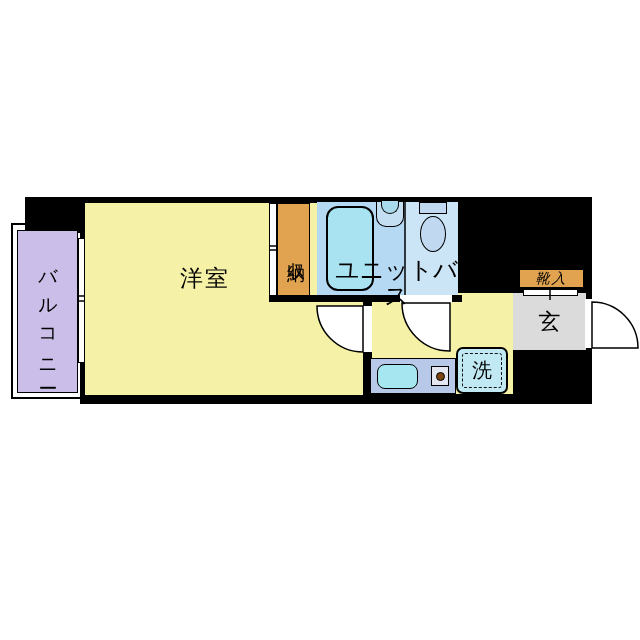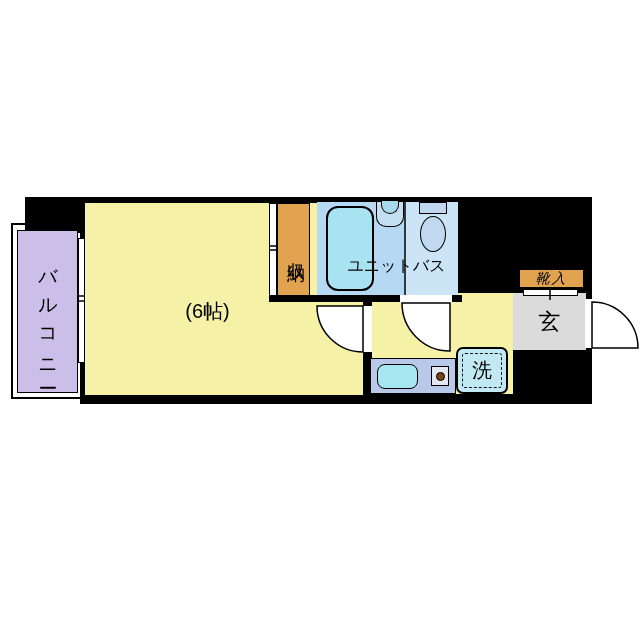--- a/index.html
+++ b/index.html
@@ -59,21 +59,21 @@
   #washer{left:456px;top:347px;width:52px;height:47px;background:#c0e9f3;border:2px solid #000;border-radius:7px;}
   #washer-inner{position:absolute;box-sizing:border-box;left:4px;top:4px;right:4px;bottom:4px;border:1px dashed #111;border-radius:3px;}
 
   
   #shoe-box{left:518px;top:268px;width:67px;height:21px;background:#e2a351;border:2px solid #000;}
 
   
   #western-room-label{left:145px;top:266px;width:120px;font-size:23px;letter-spacing:2px;}
   #western-room-size{left:145px;top:300px;width:125px;font-size:20px;}
   #closet-label{left:283px;top:212px;width:22px;height:78px;font-size:18px;letter-spacing:3px;}
-  #bath-label{left:317px;top:257px;width:143px;font-size:16px;padding-left:16px;}
+  #bath-label{left:317px;top:257px;width:143px;font-size:24px;padding-left:16px;}
   #entrance-label{left:513px;top:310px;width:73px;font-size:22px;}
   #shoe-label{left:518px;top:271px;width:67px;font-size:14px;letter-spacing:2px;font-style:italic;}
   #washer-label{left:456px;top:359px;width:52px;font-size:20px;}
 
   #overlay-svg{position:absolute;left:0;top:0;z-index:50;}
 </style>
 </head>
 <body>
 
 <div id="canvas">
@@ -134,20 +134,20 @@
     <line x1="78" y1="296" x2="85" y2="296" stroke="#000" stroke-width="1.5"></line>
     <line x1="78" y1="301" x2="85" y2="301" stroke="#000" stroke-width="1.5"></line>
 
     <line x1="269" y1="246" x2="277" y2="246" stroke="#000" stroke-width="1.5"></line>
     <line x1="269" y1="250" x2="277" y2="250" stroke="#000" stroke-width="1.5"></line>
 
     <line x1="550" y1="290" x2="550" y2="300" stroke="#000" stroke-width="1.5"></line>
   </svg>
 
   <div class="lbl vtext" id="balcony-label">バルコニー</div>
-  <div class="lbl" id="western-room-size">(6帖)</div>
+  <div class="lbl" id="western-room-label">洋室</div>
   <div class="lbl vtext" id="closet-label">収納</div>
   <div class="lbl" id="bath-label">ユニットバス</div>
   <div class="lbl" id="entrance-label">玄</div>
   <div class="lbl" id="shoe-label">靴入</div>
   <div class="lbl" id="washer-label">洗</div>
 
 </div>
 
 </body></html>

